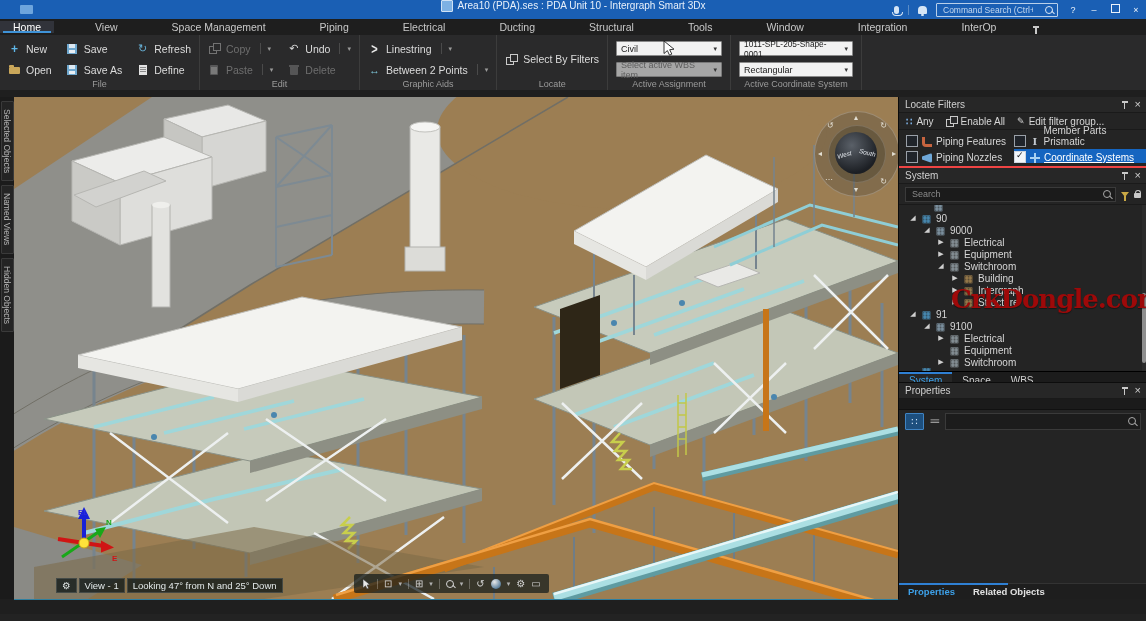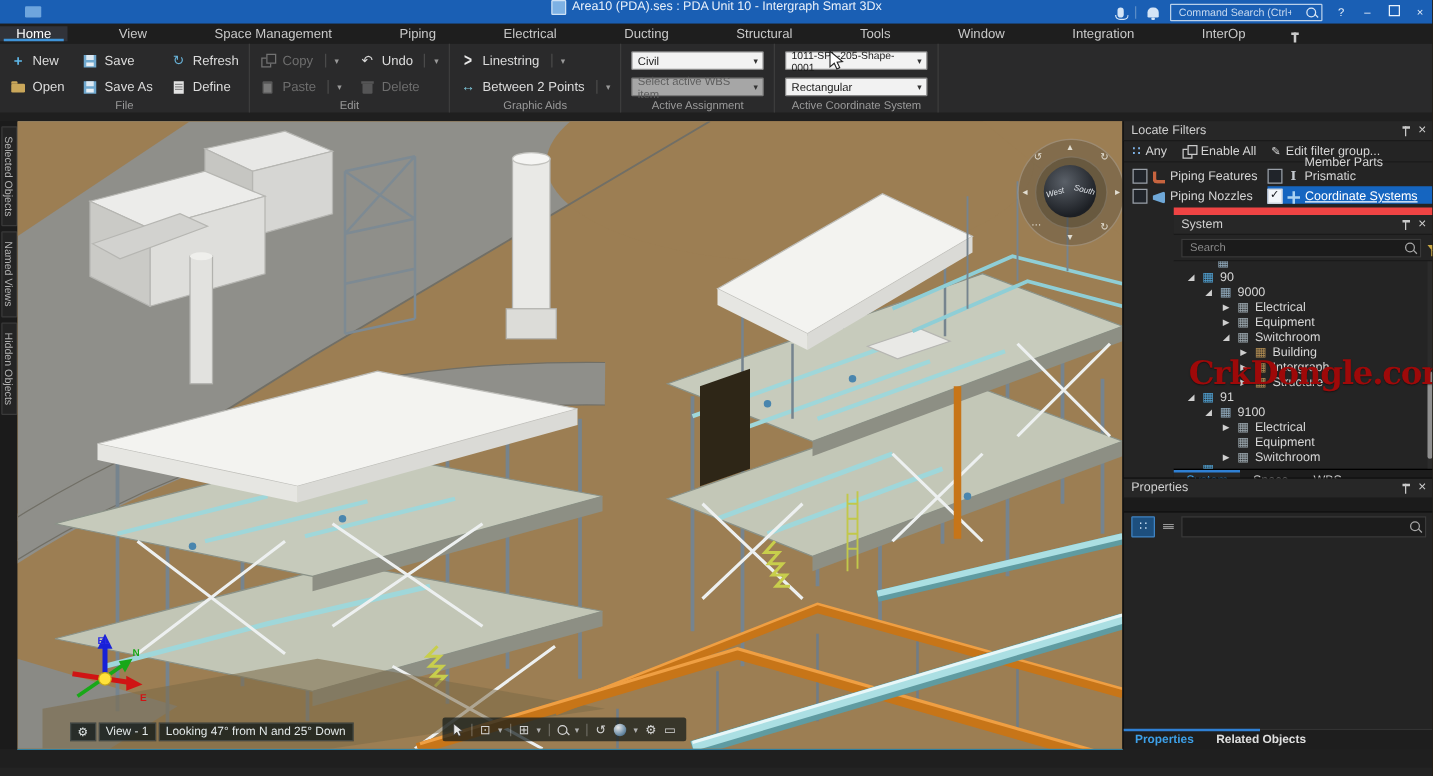--- a/index.html
+++ b/index.html
@@ -293,20 +293,29 @@
         <span class="rbtn">
             <span class="ric g-betw">↔</span>
             <span>Between 2 Points</span>
             <span class="vdiv"></span>
             <span class="chev">▾</span>
           </span>
       </div>
       <div class="glabel">Graphic Aids</div>
     </div>
 
+    <div class="rgroup">
+      <span class="rbtn">
+          <span class="ric">
+            <span class="sq"></span>
+          </span>
+          <span>Select By Filters</span>
+        </span>
+      <div class="glabel">Locate</div>
+    </div>
 
     <div class="rgroup">
       <div class="rcol">
         <span class="rsel w96">
             <span>Civil</span>
             <span class="sc">▾</span>
           </span>
         <span class="rsel w96 disabled">
             <span>Select active WBS item</span>
             <span class="sc">▾</span>
@@ -544,21 +553,21 @@
           <span>Piping Nozzles</span>
         </span>
         <span class="cbrow sel">
           <span class="cbox on"></span>
           <span class="fi fi-cs"></span>
           <span>Coordinate Systems</span>
         </span>
       </div>
     </div>
 
-    <div style="border-top:6px solid #ef4444;margin-left:40px;">
+    <div style="border-top:2px solid #ef4444;">
       <div class="phead">
         <span>System</span>
         <span class="hicons">
           <span class="pin"></span>
           <span class="xico">×</span>
         </span>
       </div>
       <div class="searchrow">
         <span class="sinput">
           <input placeholder="Search" style="">

